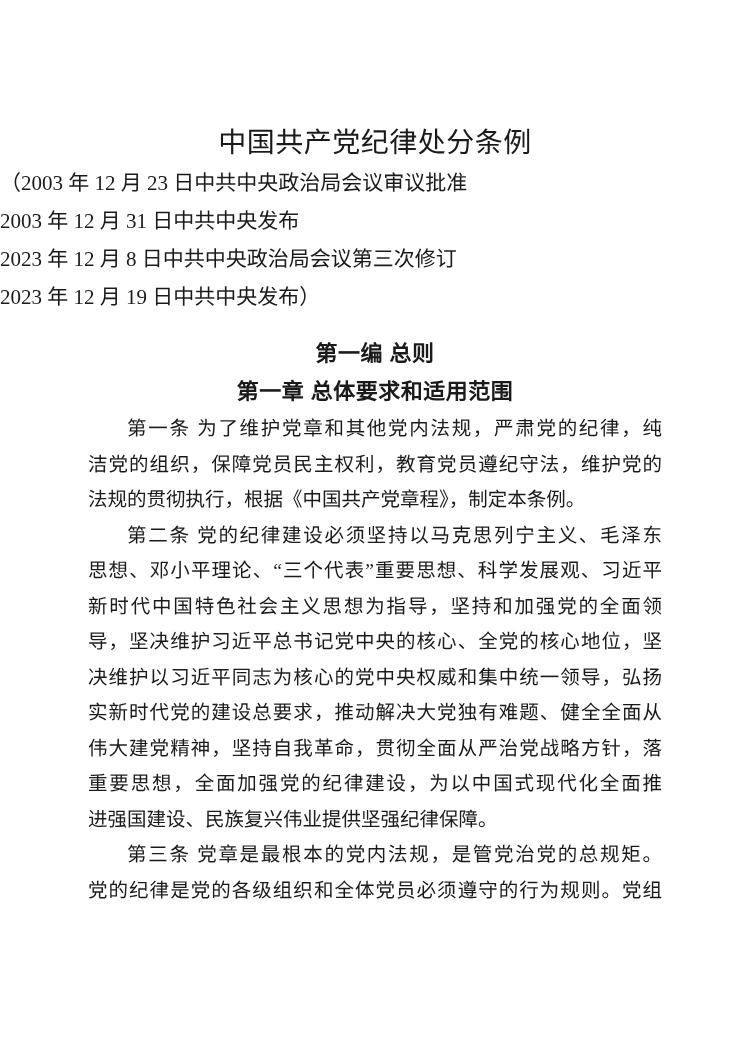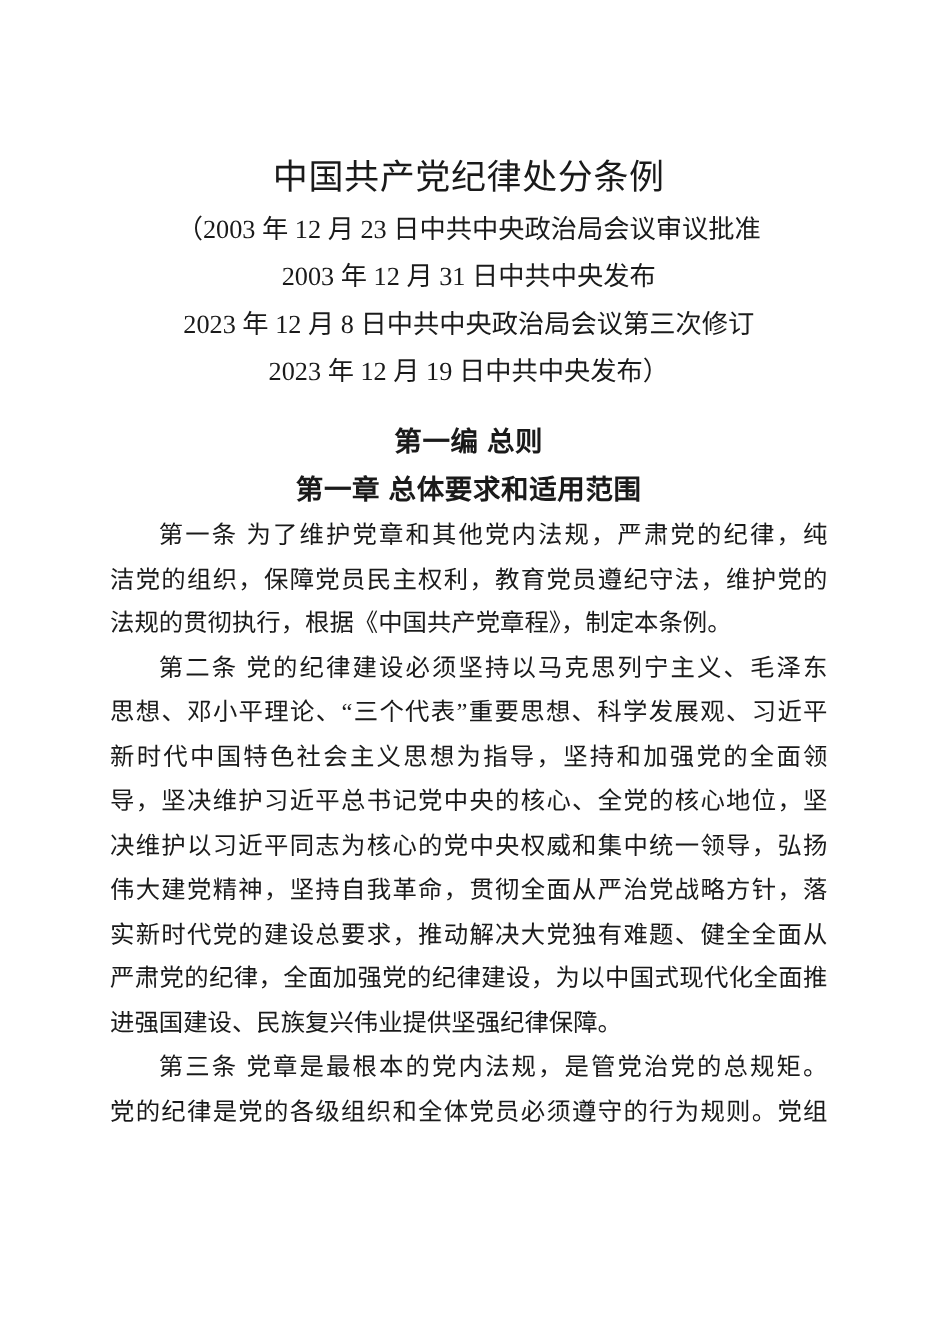--- a/index.html
+++ b/index.html
@@ -24,21 +24,21 @@
     line-height: 42px;
     text-align: center;
     letter-spacing: 0.5px;
   }
   .doc-subtitle {
     margin: 0;
   }
   .subtitle-line {
     font-size: 21px;
     line-height: 38px;
-    text-align: center;
+    text-align: left;
   }
   .part-heading, .chapter-heading {
     margin: 0;
     font-family: "Liberation Sans", "DejaVu Sans", sans-serif;
     font-size: 22px;
     font-weight: 700;
     line-height: 38px;
     text-align: center;
     letter-spacing: 0.5px;
   }
@@ -94,23 +94,23 @@
         <div class="line first"><span class="article-label">第一条</span>&nbsp;为了维护党章和其他党内法规，严肃党的纪律，纯</div>
         <div class="line">洁党的组织，保障党员民主权利，教育党员遵纪守法，维护党的</div>
         <div class="line lastline">法规的贯彻执行，根据《中国共产党章程》，制定本条例。</div>
       </div>
       <div class="article">
         <div class="line first"><span class="article-label">第二条</span>&nbsp;党的纪律建设必须坚持以马克思列宁主义、毛泽东</div>
         <div class="line">思想、邓小平理论、“三个代表”重要思想、科学发展观、习近平</div>
         <div class="line">新时代中国特色社会主义思想为指导，坚持和加强党的全面领</div>
         <div class="line">导，坚决维护习近平总书记党中央的核心、全党的核心地位，坚</div>
         <div class="line">决维护以习近平同志为核心的党中央权威和集中统一领导，弘扬</div>
+        <div class="line">实新时代党的建设总要求，推动解决大党独有难题、健全全面从</div>
         <div class="line">伟大建党精神，坚持自我革命，贯彻全面从严治党战略方针，落</div>
-        <div class="line">实新时代党的建设总要求，推动解决大党独有难题、健全全面从</div>
-        <div class="line">严肃党的纪律，全面加强党的纪律建设，为以中国式现代化全面推</div>
+        <div class="line">重要思想，全面加强党的纪律建设，为以中国式现代化全面推</div>
         <div class="line lastline">进强国建设、民族复兴伟业提供坚强纪律保障。</div>
       </div>
       <div class="article">
         <div class="line first"><span class="article-label">第三条</span>&nbsp;党章是最根本的党内法规，是管党治党的总规矩。</div>
         <div class="line">党的纪律是党的各级组织和全体党员必须遵守的行为规则。党组</div>
       </div>
     </div>
   <div class="page-number">1</div>
 </div>
 

